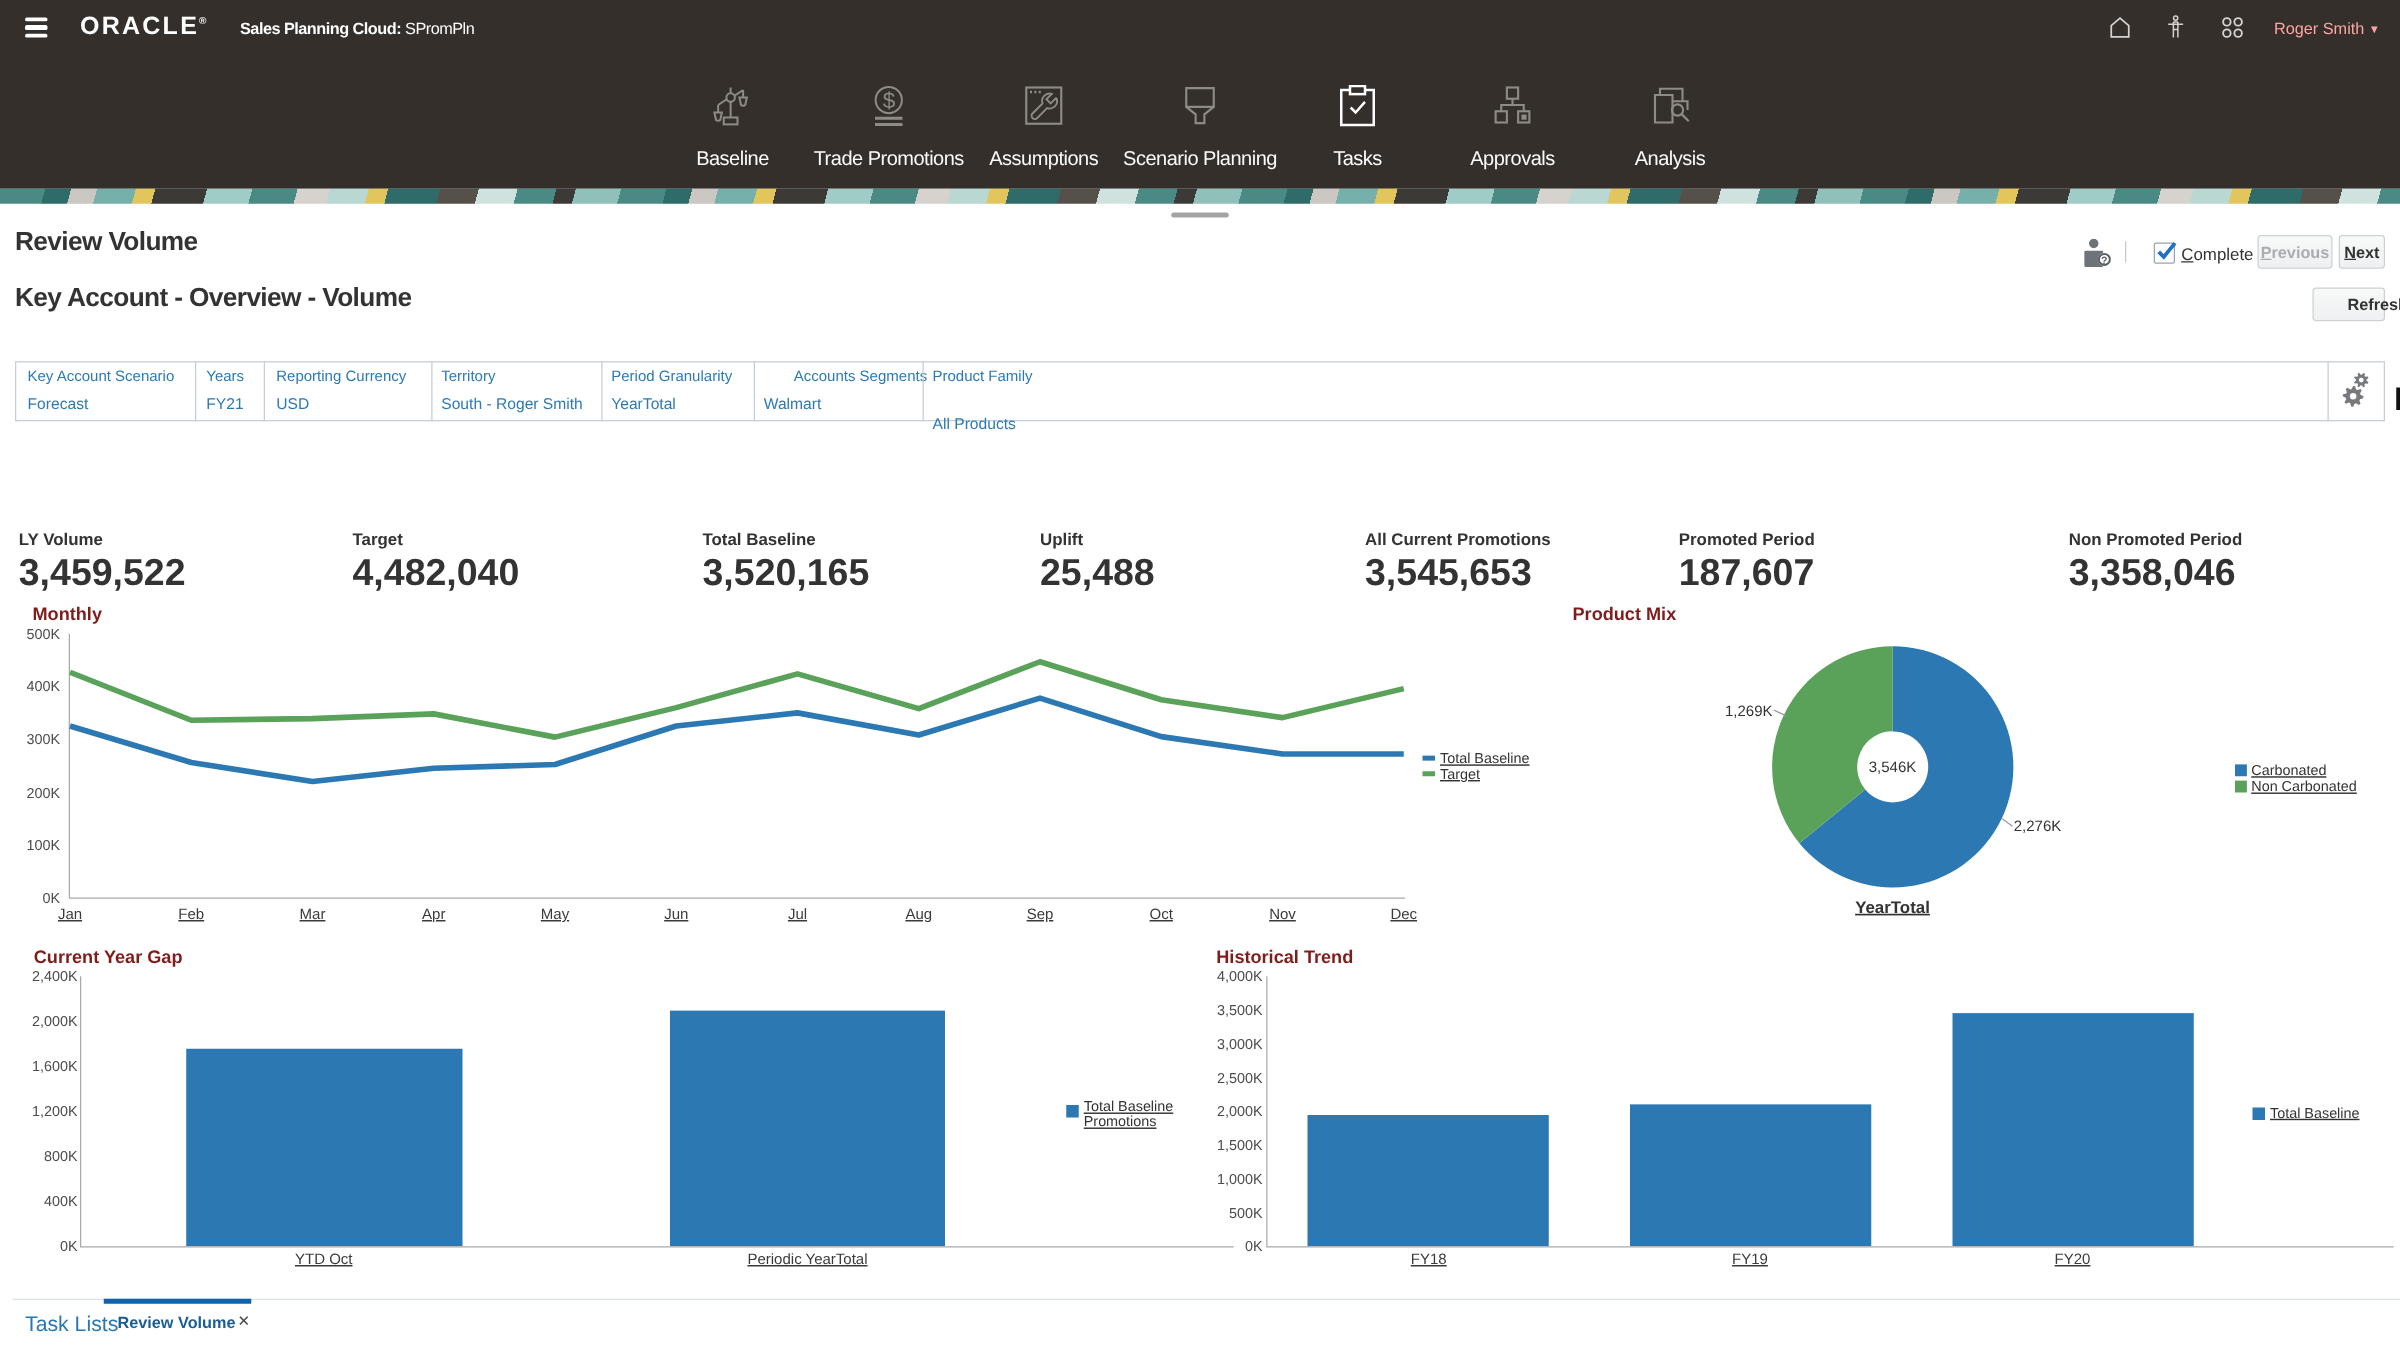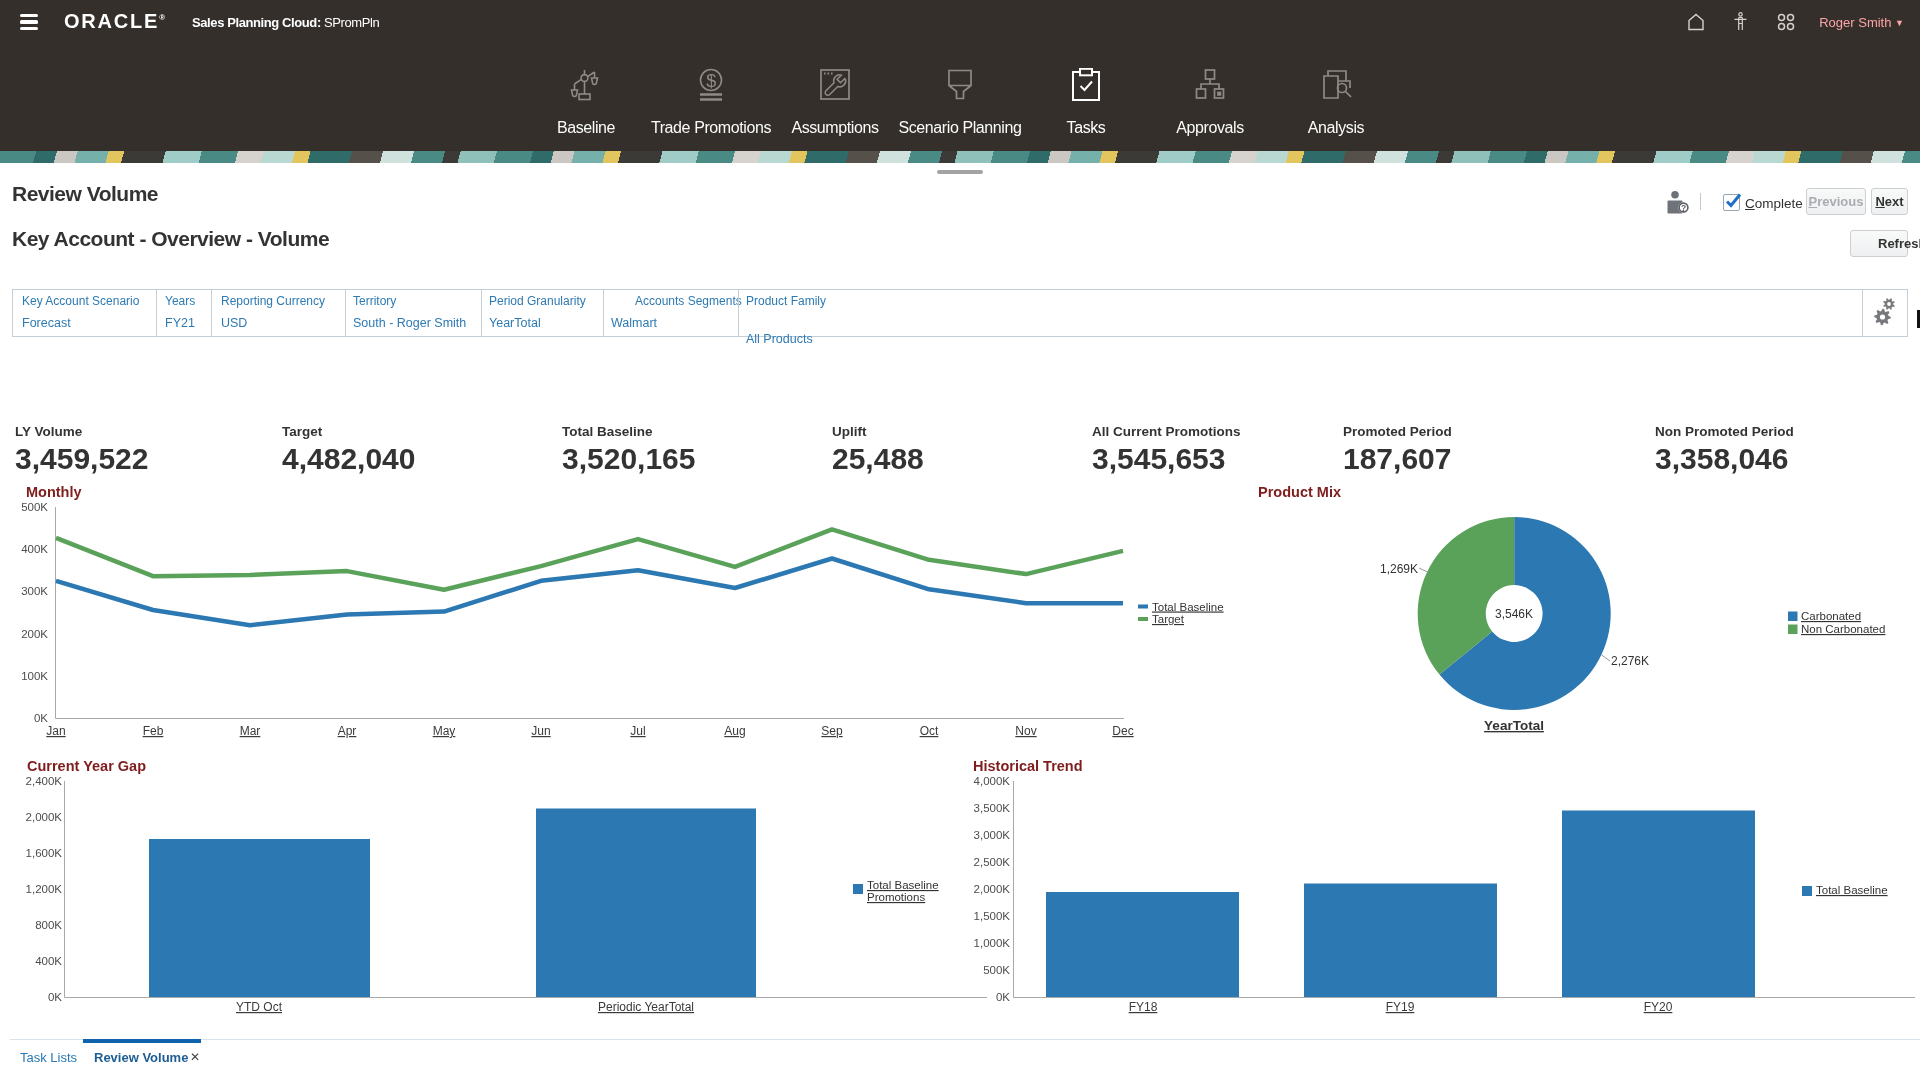--- a/index.html
+++ b/index.html
@@ -296,16 +296,16 @@
       <text x="1400" y="531">FY19</text>
       <text x="1658" y="531">FY20</text>
   </g>
   <rect x="1802" y="406" width="10" height="10" fill="#2b78b2"></rect>
   <text x="1816" y="414" font-size="11.5" fill="#333" text-decoration="underline">Total Baseline</text>
 </svg>
 
 <div id="tabs">
   <div class="abs" style="left:10px;top:0;width:1910px;height:1px;background:#d9e2ea;"></div>
   <div class="abs" style="left:83px;top:0;width:118px;height:4px;background:#0f62ac;"></div>
-  <div class="abs" style="left:20px;top:11px;font-size:13px;color:#2a78b3;">Task Lists</div>
+  <div class="abs" style="left:20px;top:11px;font-size:17px;color:#2a78b3;">Task Lists</div>
   <div class="abs" style="left:94px;top:11px;font-size:13px;font-weight:bold;color:#1c5d94;">Review Volume</div>
   <div class="abs" style="left:190px;top:11px;font-size:12px;color:#444;">✕</div>
 </div>
 
 </body></html>

